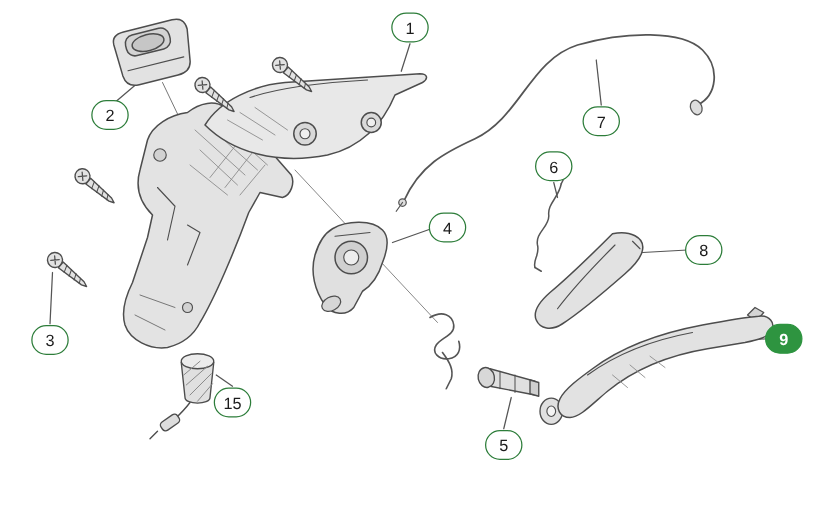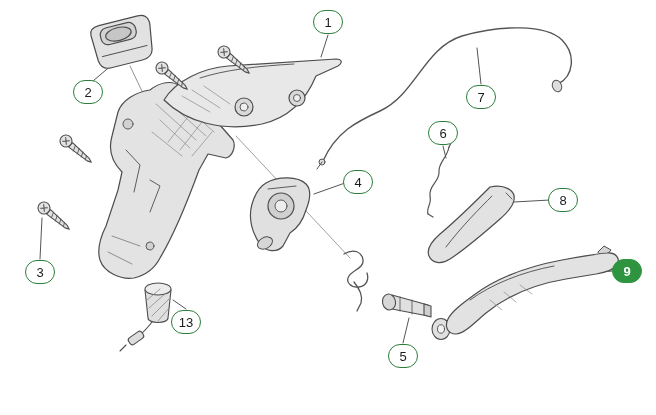--- a/index.html
+++ b/index.html
@@ -194,16 +194,16 @@
       <div class="callout" style="left: 481px; top: 97px;">
     <span class="callout-label">7</span>
   </div>
       <div class="callout" style="left: 563px; top: 200px;">
     <span class="callout-label">8</span>
   </div>
       <div class="callout highlighted" style="left: 627px; top: 271px;">
     <span class="callout-label">9</span>
   </div>
       <div class="callout" style="left: 186px; top: 322px;">
-    <span class="callout-label">13</span>
+    <span class="callout-label">15</span>
   </div>
     </div>
 </div>
 
 </body></html>

